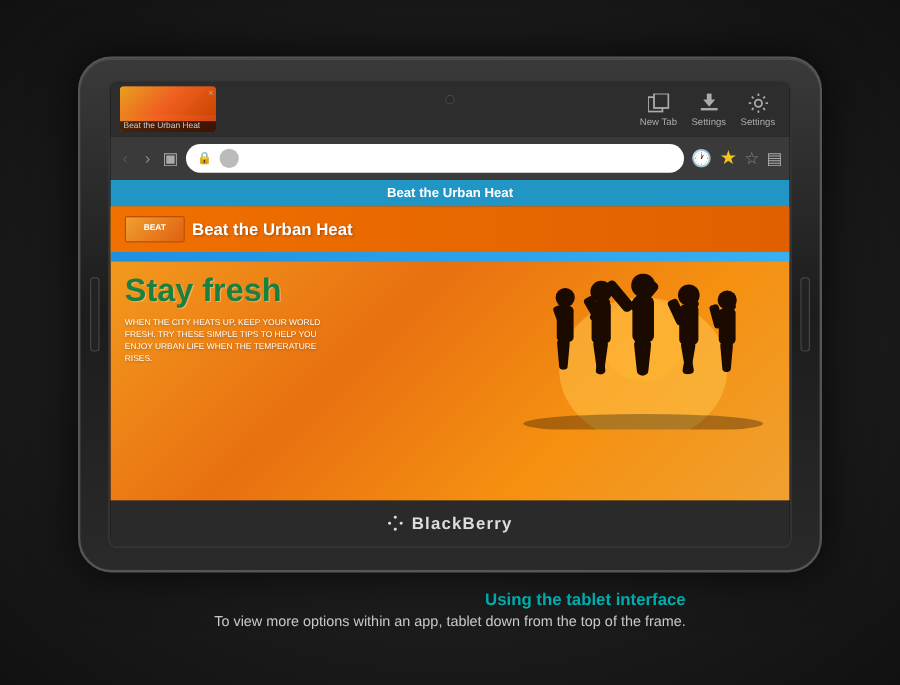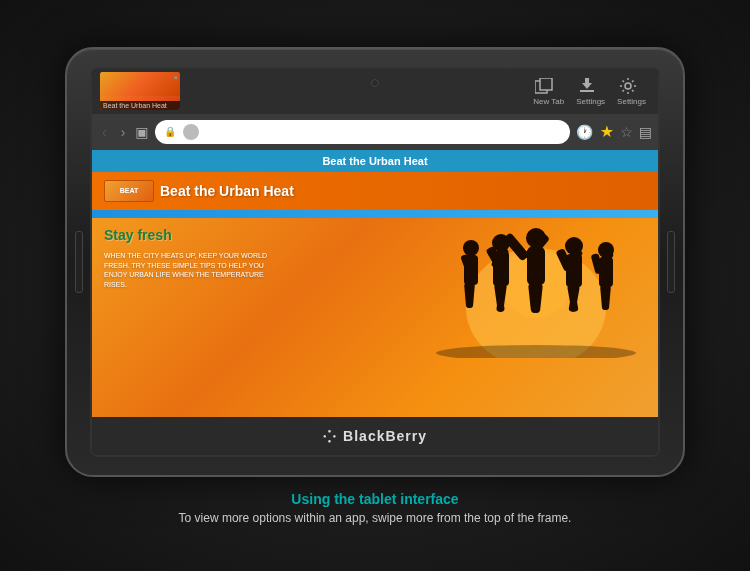--- a/index.html
+++ b/index.html
@@ -156,20 +156,21 @@
     .toolbar-actions {
       display: flex;
       align-items: center;
       gap: 12px;
       padding-right: 4px;
     }
 
     .toolbar-btn {
       display: flex;
       flex-direction: column;
+      align-items: center;
       gap: 2px;
       cursor: pointer;
     }
 
     .toolbar-icon {
       width: 22px;
       height: 18px;
       display: flex;
       align-items: center;
       justify-content: center;
@@ -322,21 +323,21 @@
       display: flex;
       gap: 10px;
       position: relative;
     }
 
     .site-text-area {
       flex: 1;
     }
 
     .site-headline {
-      font-size: 14px;
+      font-size: 27px;
       font-weight: bold;
       color: #1a8040;
       line-height: 1.1;
       text-shadow: 1px 1px 0 rgba(255,255,255,0.3);
     }
 
     .site-cool {
       color: #1a6030;
       font-size: 26px;
       font-weight: bold;
@@ -379,21 +380,21 @@
     }
 
     .bb-symbol {
       color: #ddd;
       font-size: 16px;
     }
 
     
     .caption-area {
       margin-top: 14px;
-      text-align: center;
+      text-align: right;
     }
 
     .caption-title {
       color: #00bfbf;
       font-size: 14px;
       font-weight: bold;
       margin-bottom: 4px;
     }
 
     .caption-body {
@@ -556,16 +557,16 @@
           <span class="bb-symbol">⁘</span>
           <span>BlackBerry</span>
         </div>
       </div>
 
     </div>
   </div>
 
   <div class="caption-area">
     <div class="caption-title">Using the tablet interface</div>
-    <div class="caption-body">To view more options within an app, swipe more from the top of the frame.</div>
+    <div class="caption-body">To view more options within an app, tablet down from the top of the frame.</div>
   </div>
 
 </div>
 
 </body></html>

